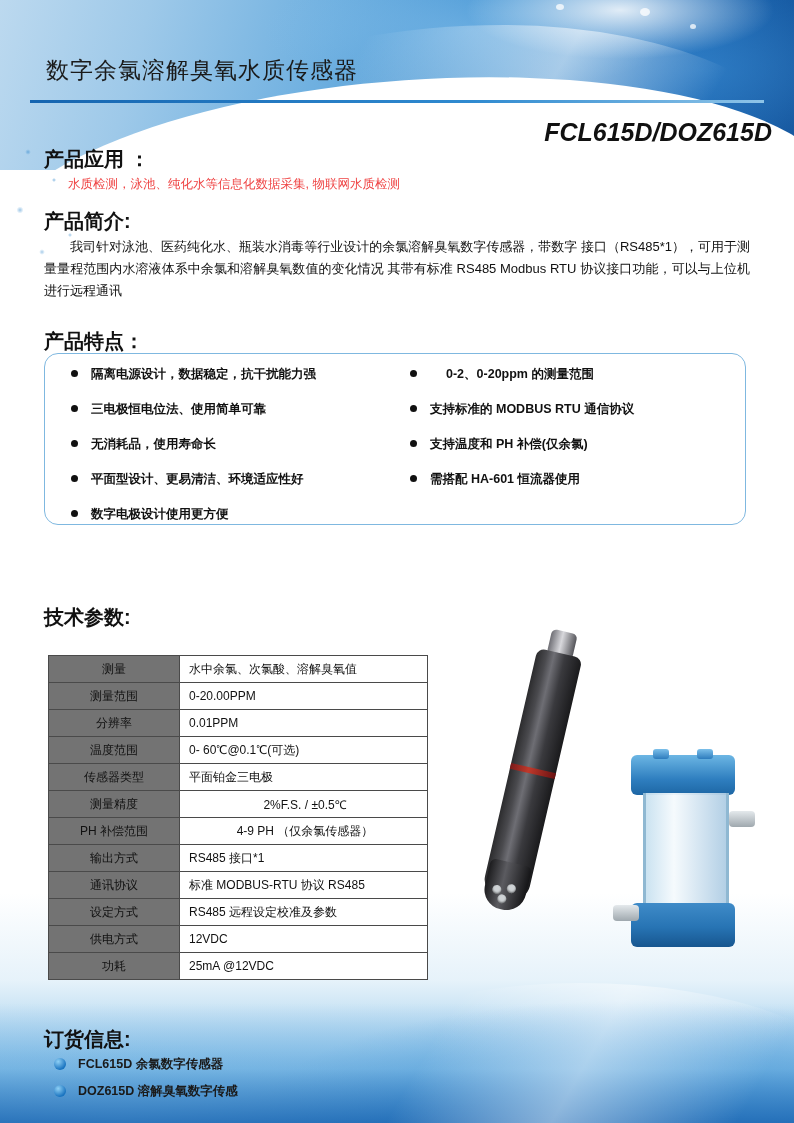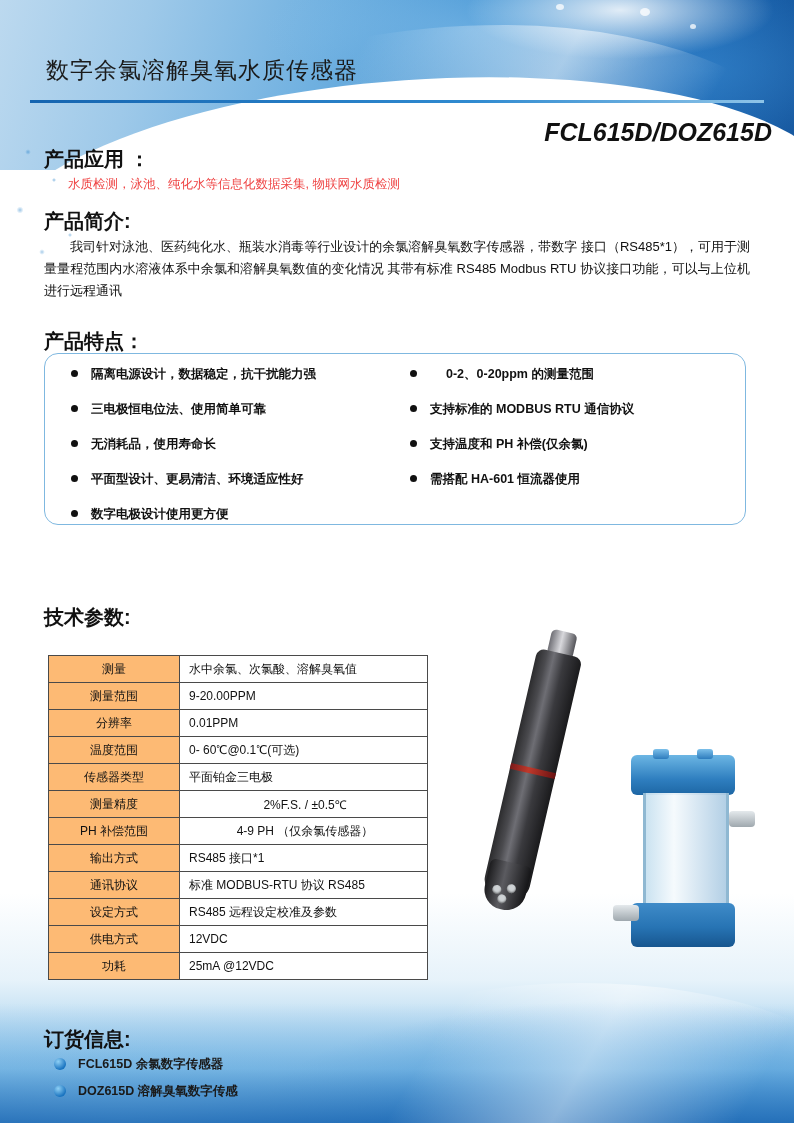--- a/index.html
+++ b/index.html
@@ -190,21 +190,21 @@
     color: #111;
   }
   .spec-table td {
     border: 1px solid #4a4a4a;
     height: 22px;
     padding: 2px 6px;
   }
   .spec-table td.k {
     width: 118px;
     text-align: center;
-    background: #fdba74;
+    background: #737373;
   }
   .spec-table td.v {
     padding-left: 9px;
   }
   .spec-table tr.center-v td.v { text-align: center; }
 
   
   .photo {
     position: absolute;
     top: 620px; left: 440px;
@@ -358,21 +358,21 @@
 
   <div class="sec-head tech">技术参数:</div>
   <table class="spec-table">
     <tbody>
       <tr>
         <td class="k">测量</td>
         <td class="v">水中余氯、次氯酸、溶解臭氧值</td>
       </tr>
       <tr>
         <td class="k">测量范围</td>
-        <td class="v">9-20.00PPM</td>
+        <td class="v">0-20.00PPM</td>
       </tr>
       <tr>
         <td class="k">分辨率</td>
         <td class="v">0.01PPM</td>
       </tr>
       <tr>
         <td class="k">温度范围</td>
         <td class="v">0- 60℃@0.1℃(可选)</td>
       </tr>
       <tr>

